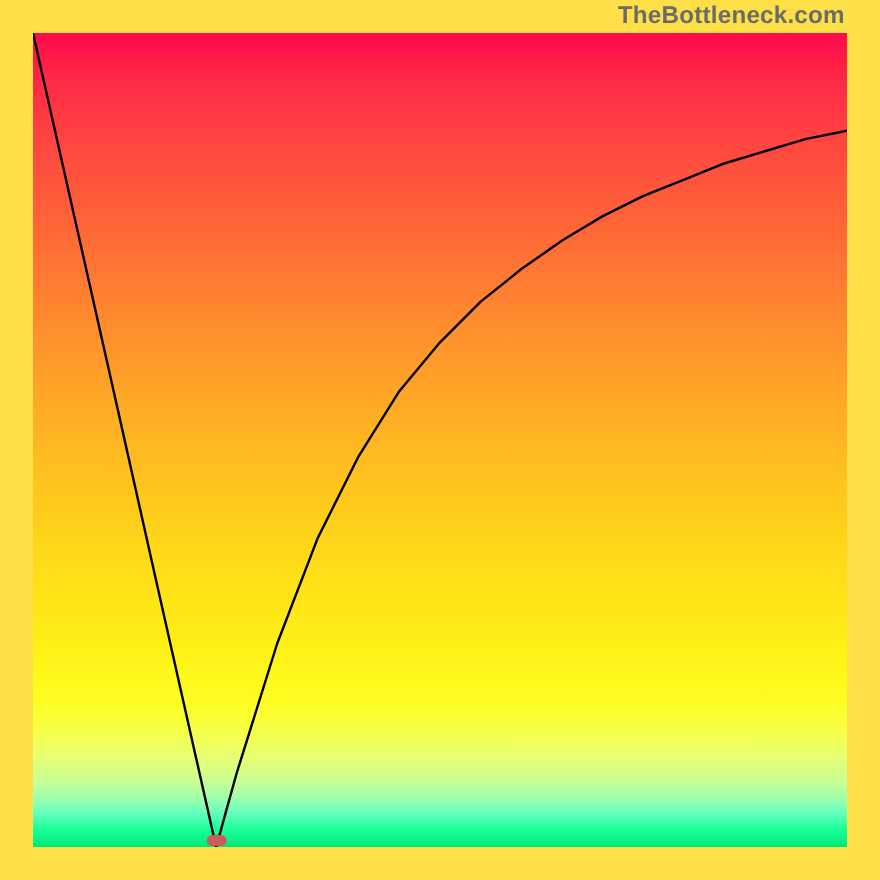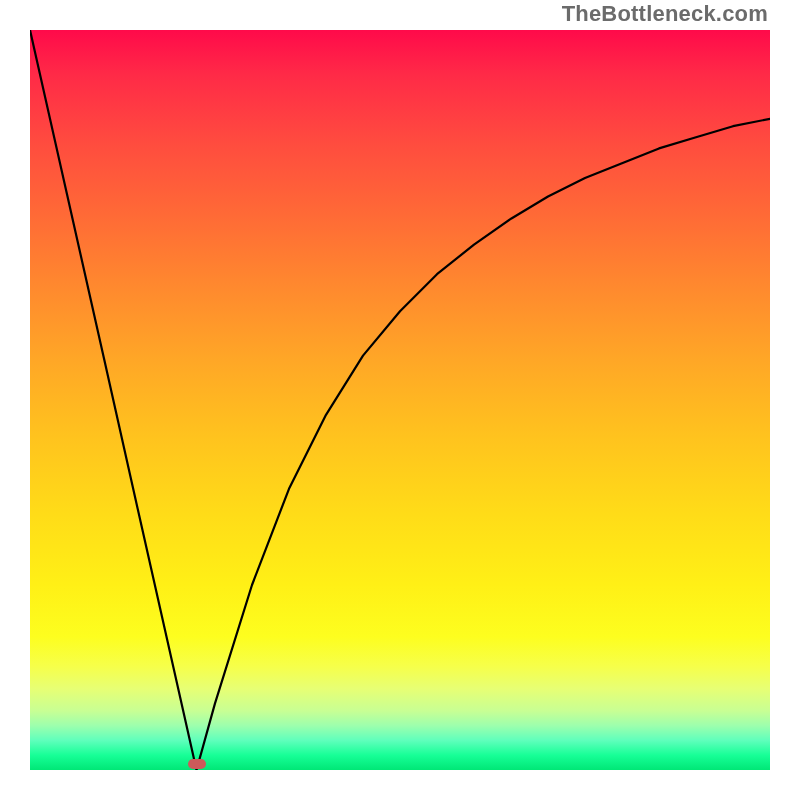--- a/index.html
+++ b/index.html
@@ -8,21 +8,21 @@
     width: 800px;
     height: 800px;
     background: #000;
     overflow: hidden;
     font-family: Arial, Helvetica, sans-serif;
   }
   .frame {
     position: relative;
     width: 800px;
     height: 800px;
-    background: #ffffff;
+    background: #fde047;
   }
   .watermark {
     position: absolute;
     top: 0;
     right: 32px;
     color: #6b6b6b;
     font-size: 22px;
     font-weight: 600;
     letter-spacing: 0.2px;
     line-height: 28px;

